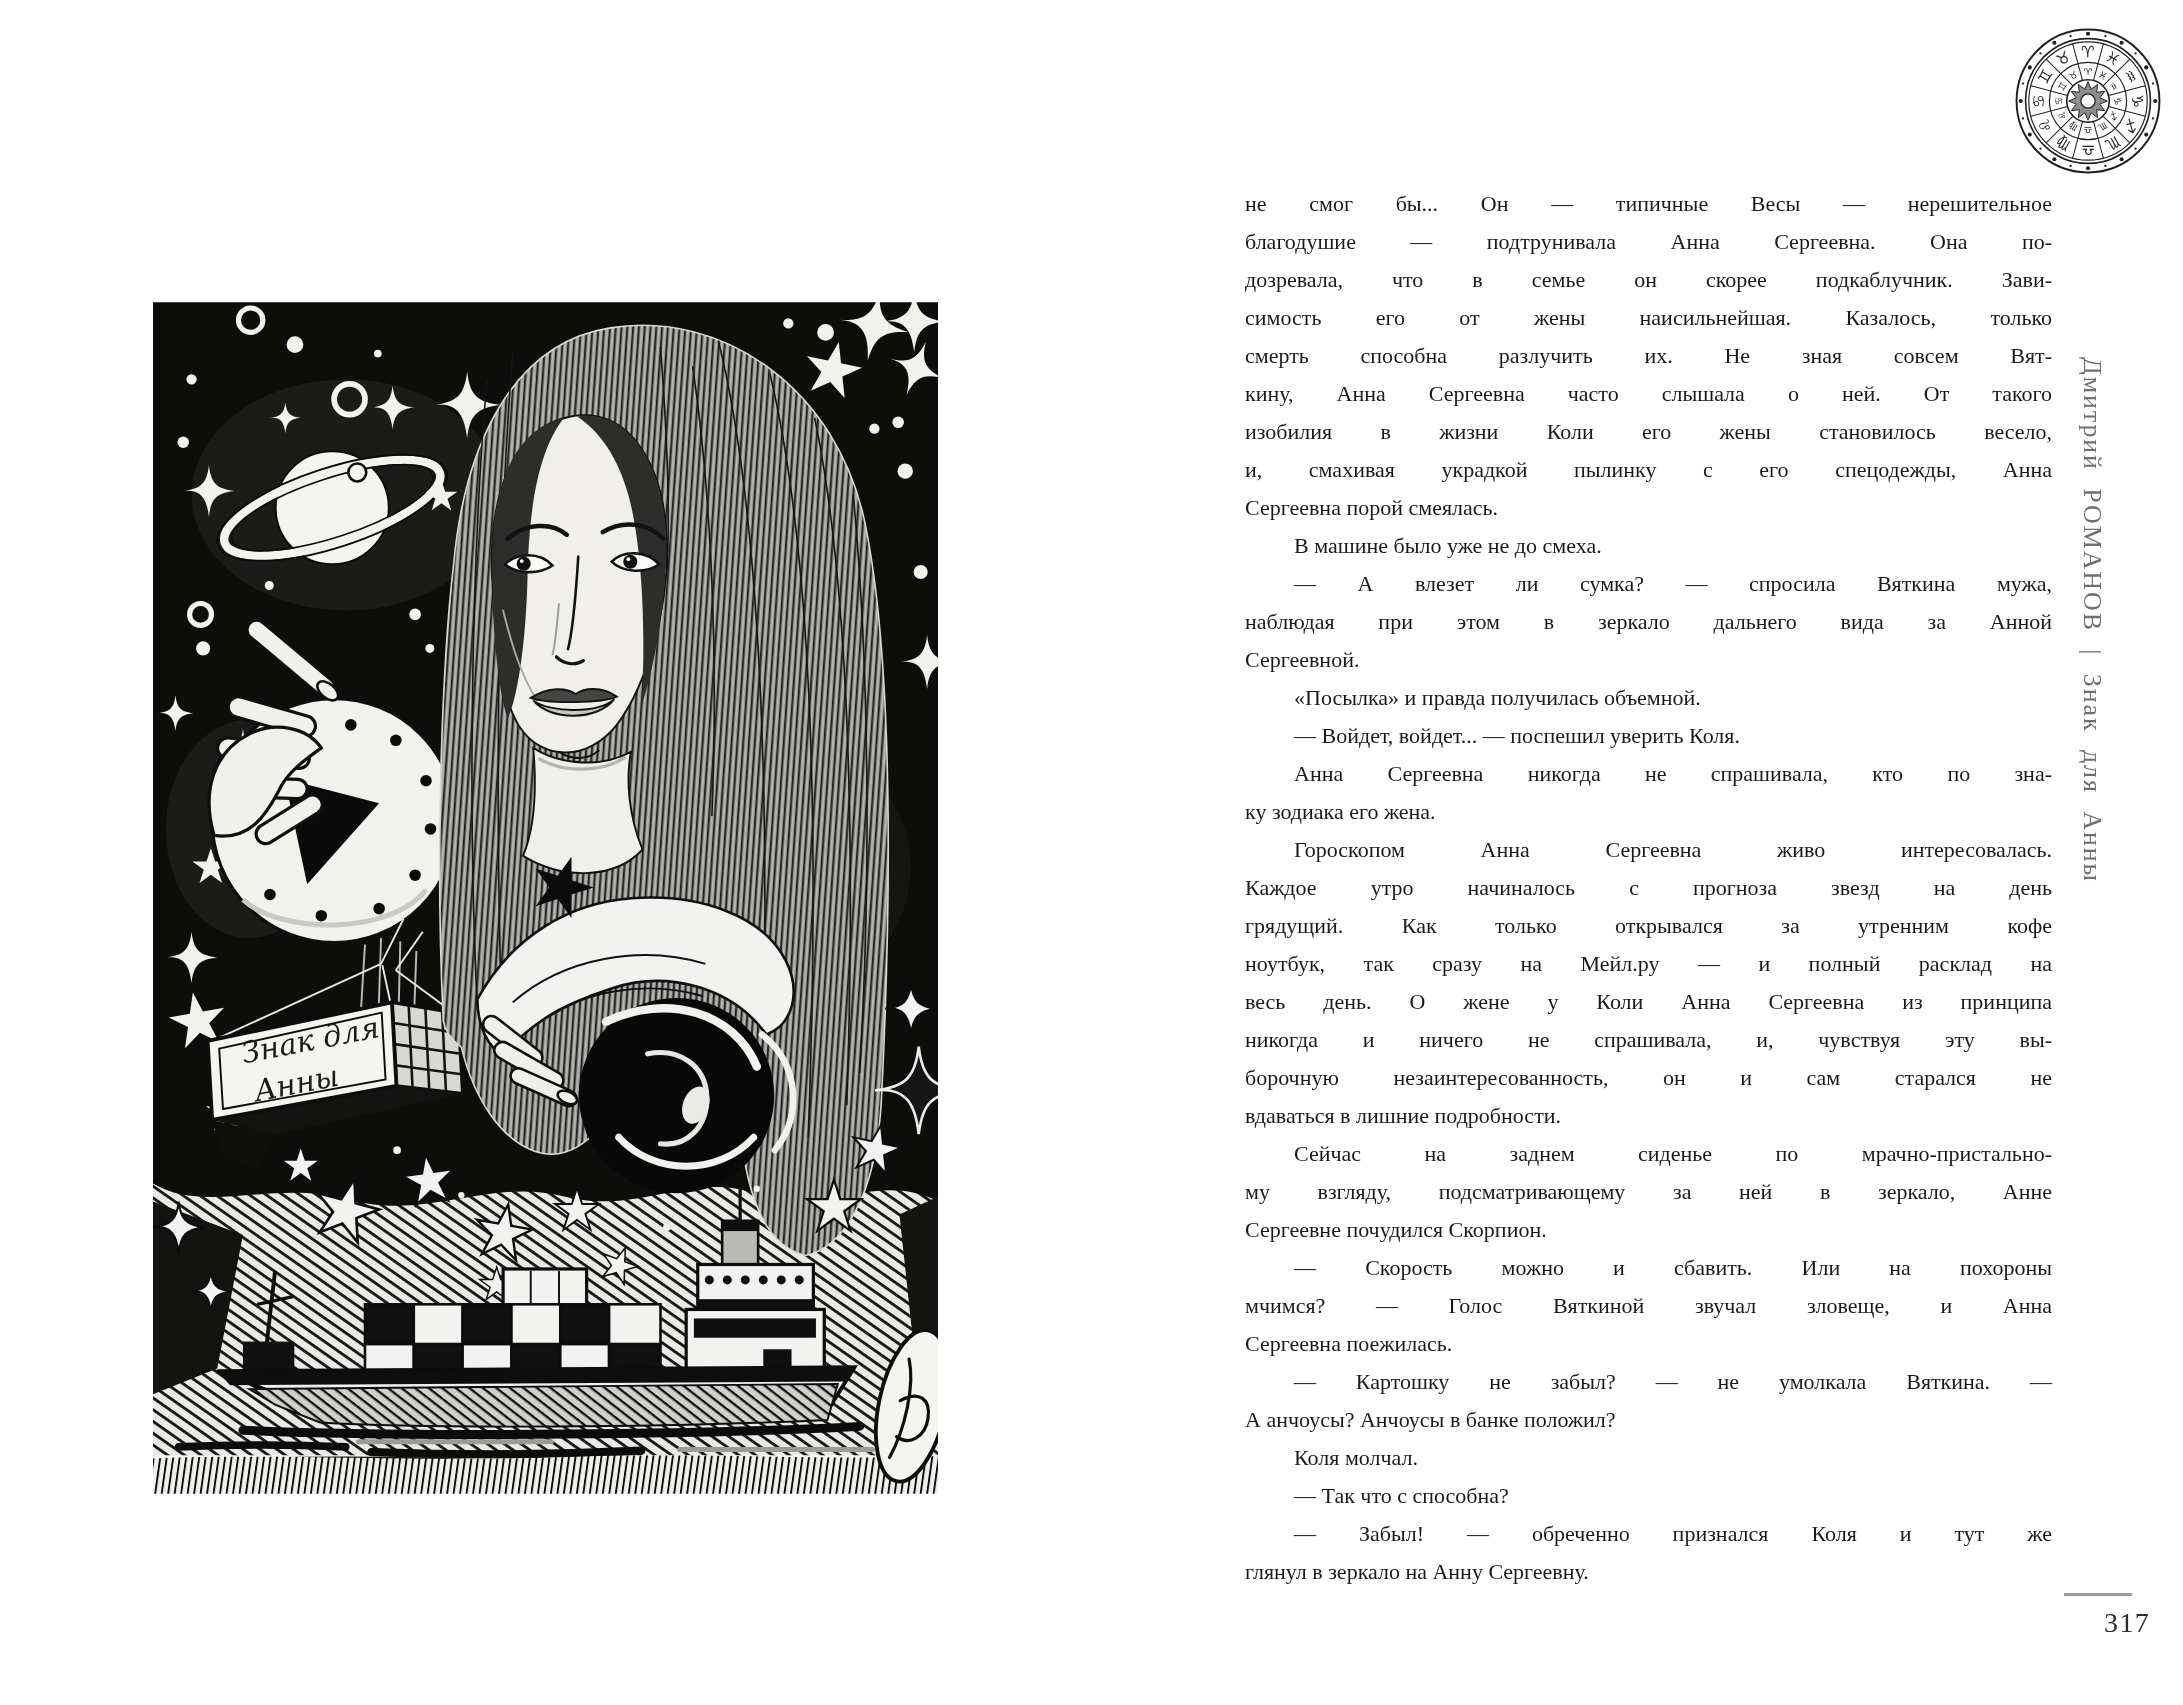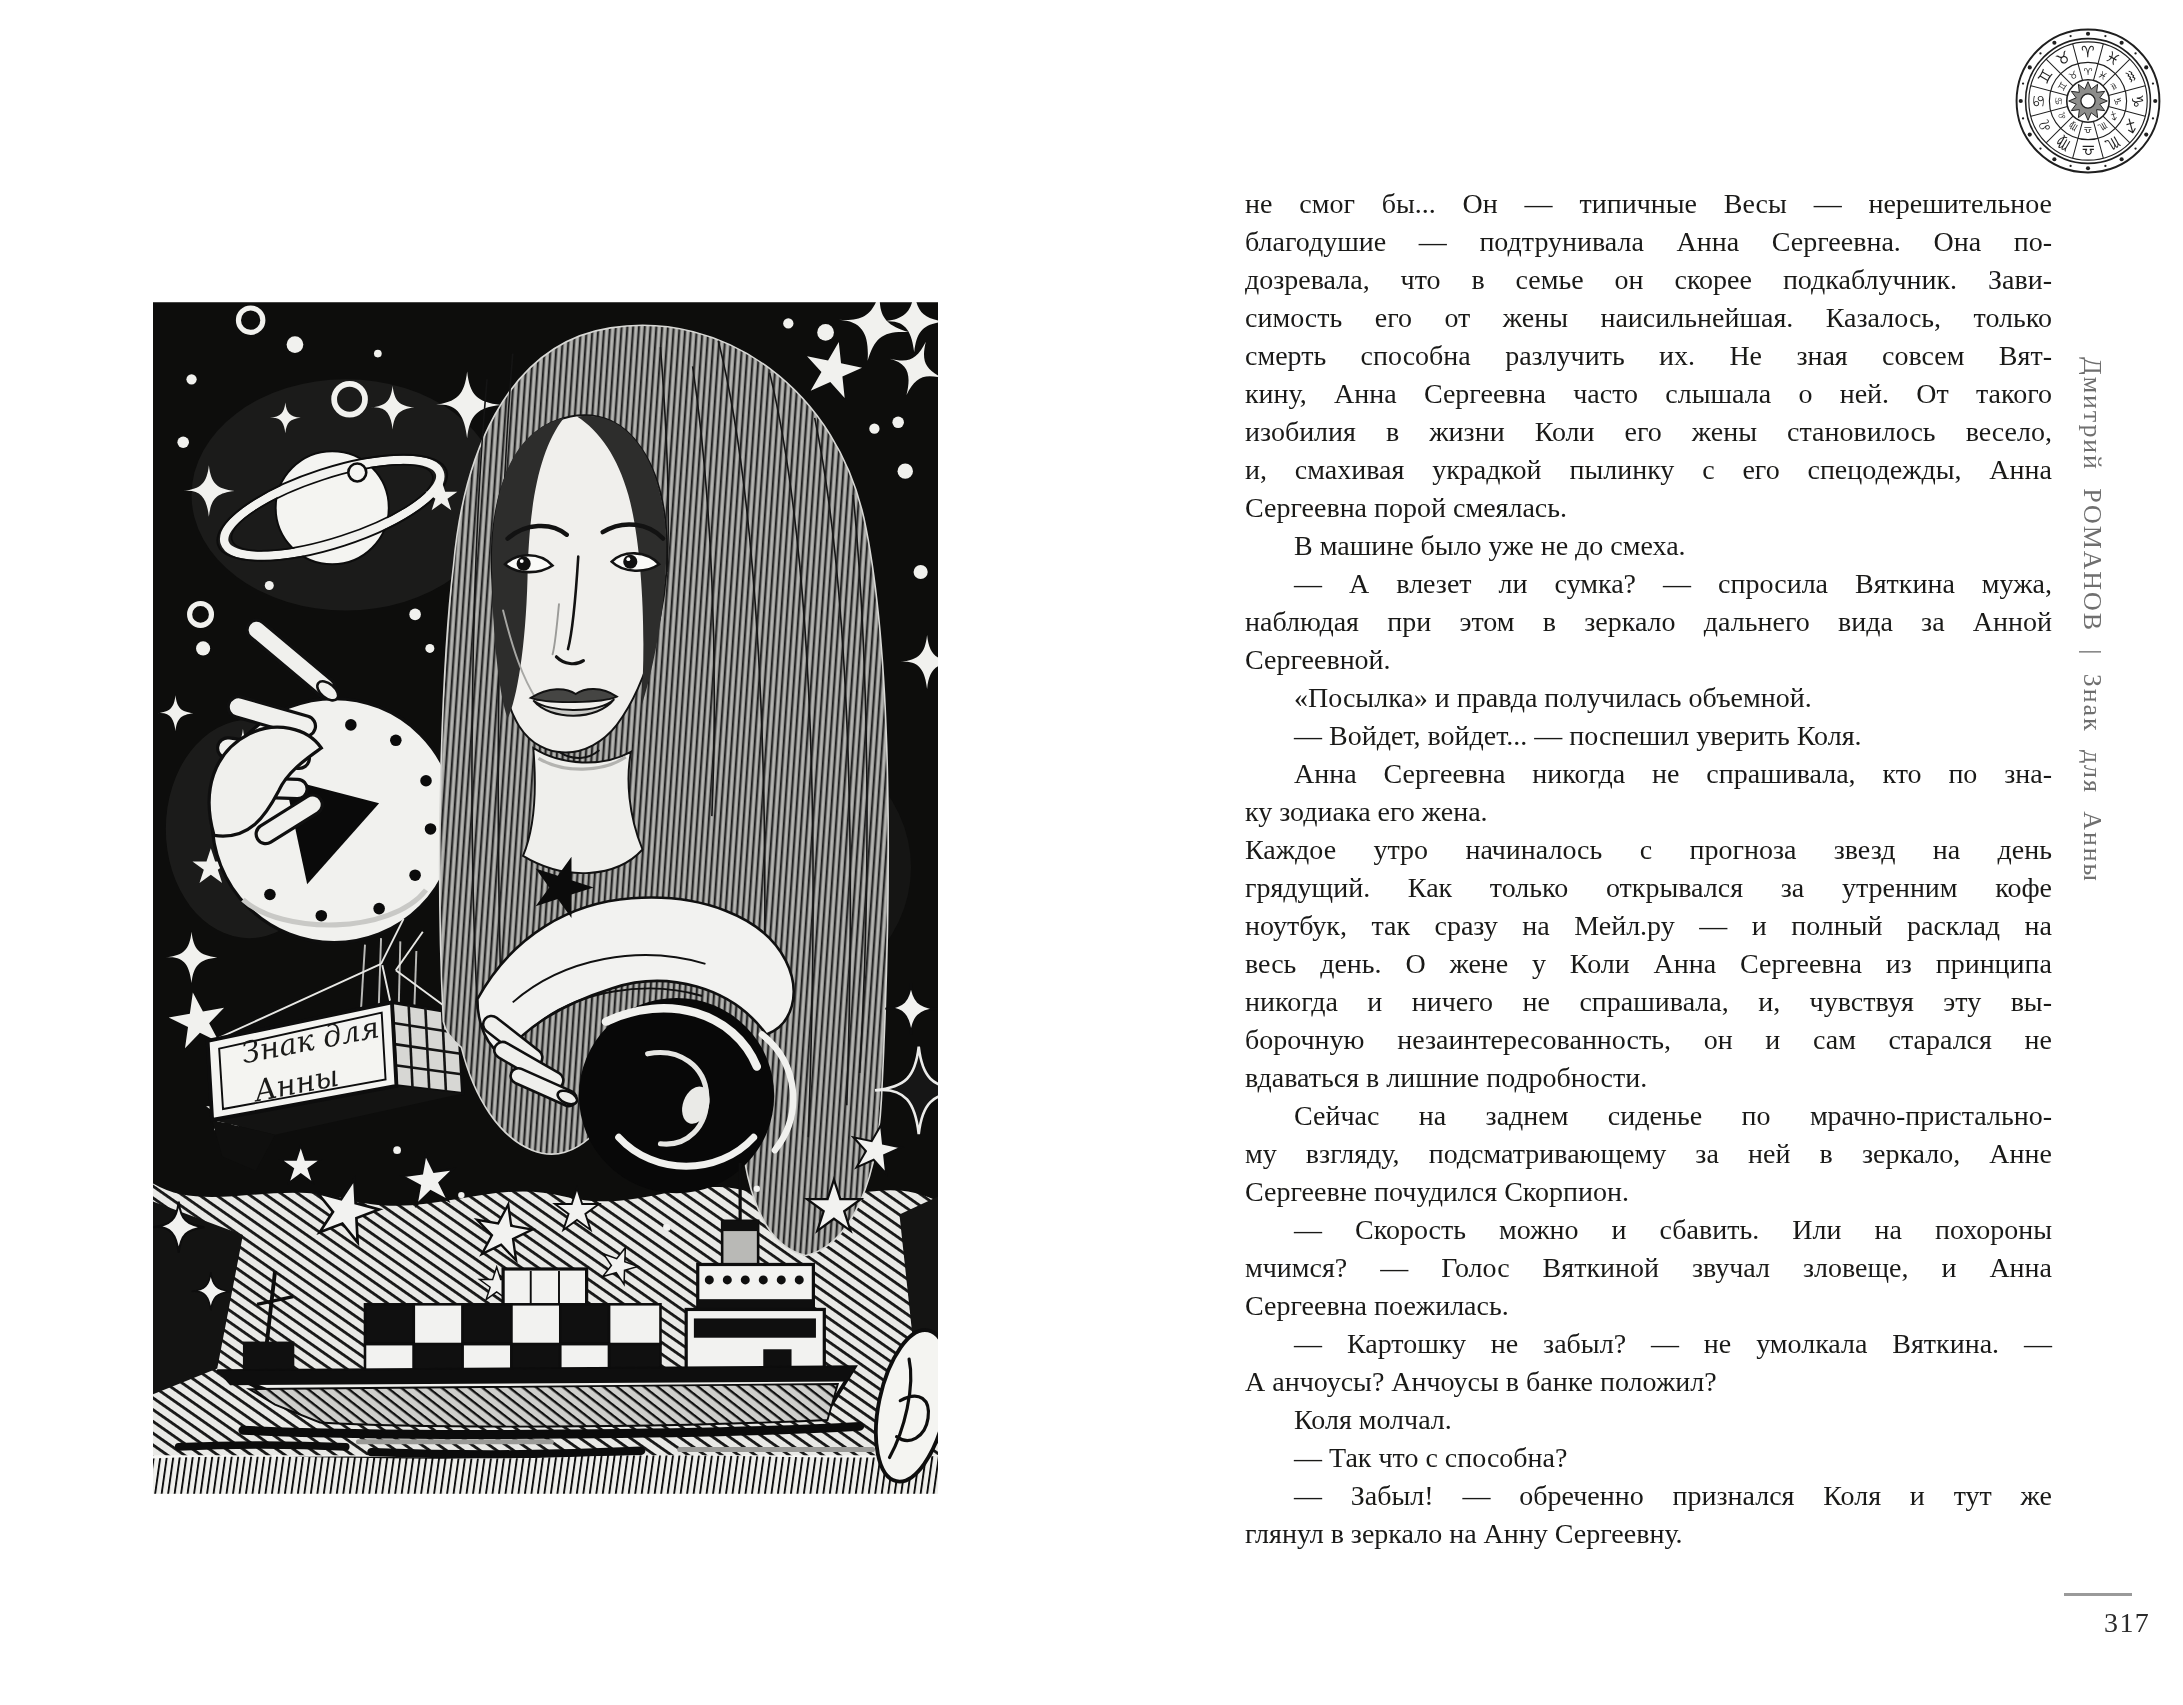--- a/index.html
+++ b/index.html
@@ -12,21 +12,21 @@
   }
   
   .illustration{
     position:absolute;left:153px;top:302px;width:785px;height:1192px;
   }
   .illustration svg{display:block;width:100%;height:100%;}
 
   
   .textblock{
     position:absolute;left:1245px;top:185px;width:807px;
-    color:#1a1a18;font-size:28px;line-height:38px;
+    color:#1a1a18;font-size:22px;line-height:38px;
     text-rendering:optimizeLegibility;
   }
   .line{text-align:justify;text-align-last:justify;}
   .line.end{text-align-last:left;}
   .line.indent{text-indent:49px;}
 
   
   .zodiac{position:absolute;left:2014px;top:27px;width:148px;height:148px;}
 
   
@@ -420,20 +420,21 @@
     <div class="line">и, смахивая украдкой пылинку с его спецодежды, Анна</div>
     <div class="line end">Сергеевна порой смеялась.</div>
     <div class="line indent end">В машине было уже не до смеха.</div>
     <div class="line indent">— А влезет ли сумка? — спросила Вяткина мужа,</div>
     <div class="line">наблюдая при этом в зеркало дальнего вида за Анной</div>
     <div class="line end">Сергеевной.</div>
     <div class="line indent end">«Посылка» и правда получилась объемной.</div>
     <div class="line indent end">— Войдет, войдет... — поспешил уверить Коля.</div>
     <div class="line indent">Анна Сергеевна никогда не спрашивала, кто по зна-</div>
     <div class="line end">ку зодиака его жена.</div>
+    <div class="line indent">Гороскопом Анна Сергеевна живо интересовалась.</div>
     <div class="line">Каждое утро начиналось с прогноза звезд на день</div>
     <div class="line">грядущий. Как только открывался за утренним кофе</div>
     <div class="line">ноутбук, так сразу на Мейл.ру — и полный расклад на</div>
     <div class="line">весь день. О жене у Коли Анна Сергеевна из принципа</div>
     <div class="line">никогда и ничего не спрашивала, и, чувствуя эту вы-</div>
     <div class="line">борочную незаинтересованность, он и сам старался не</div>
     <div class="line end">вдаваться в лишние подробности.</div>
     <div class="line indent">Сейчас на заднем сиденье по мрачно-пристально-</div>
     <div class="line">му взгляду, подсматривающему за ней в зеркало, Анне</div>
     <div class="line end">Сергеевне почудился Скорпион.</div>

